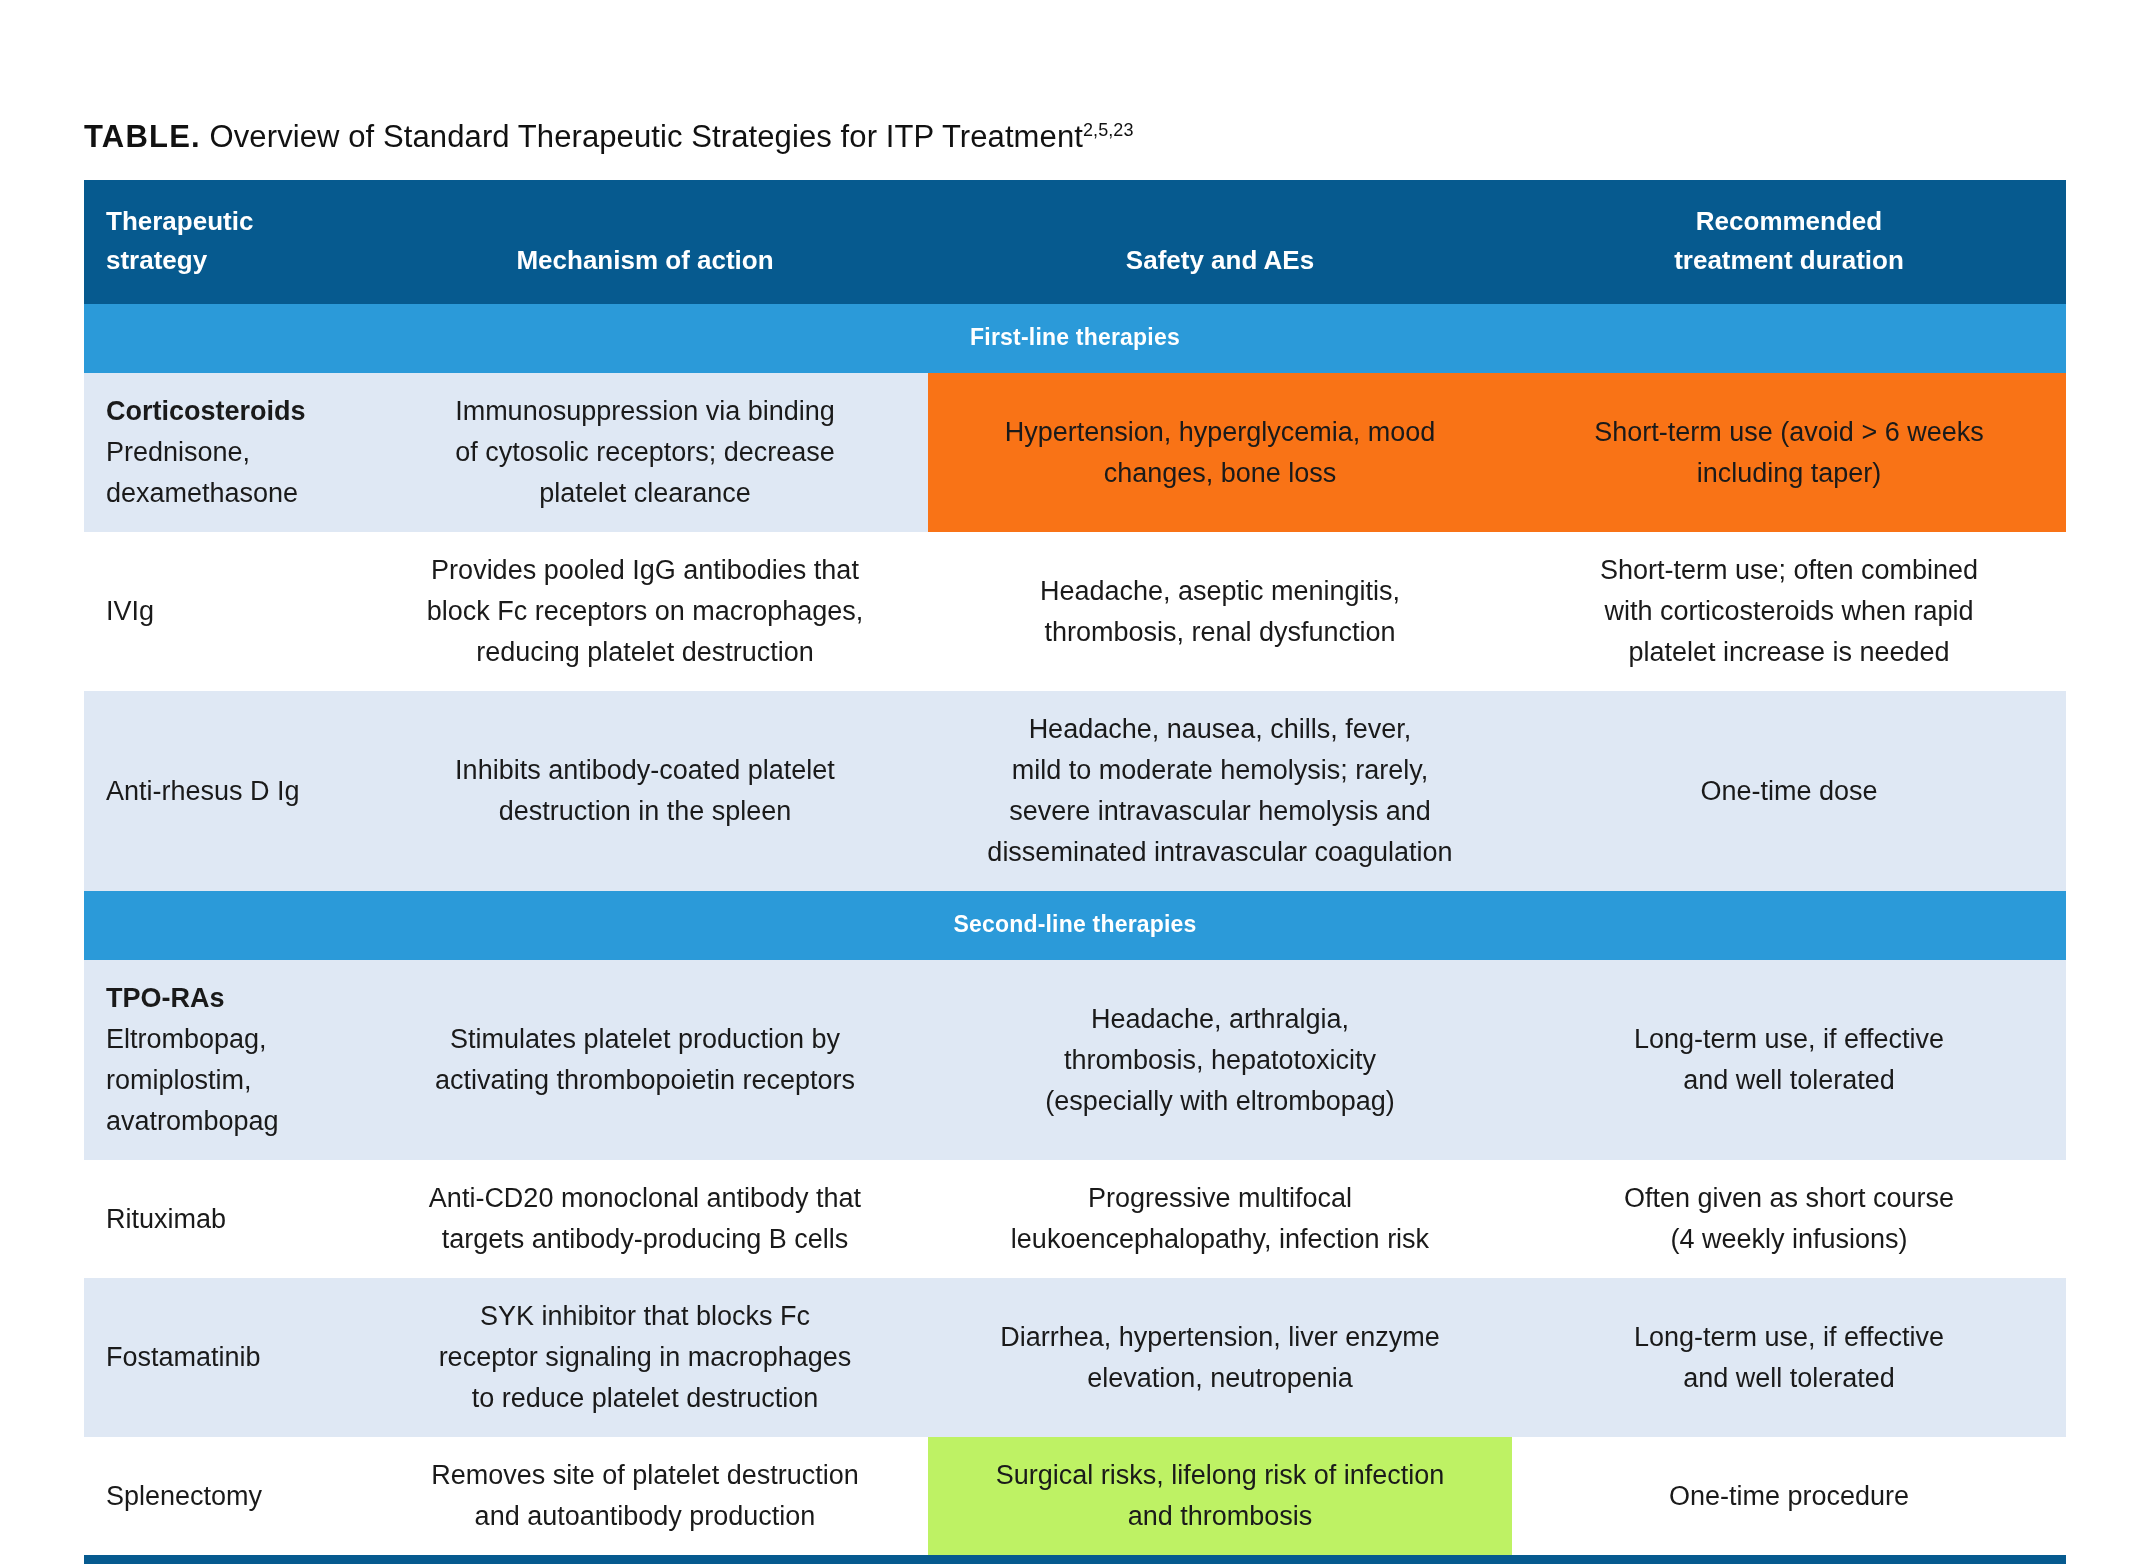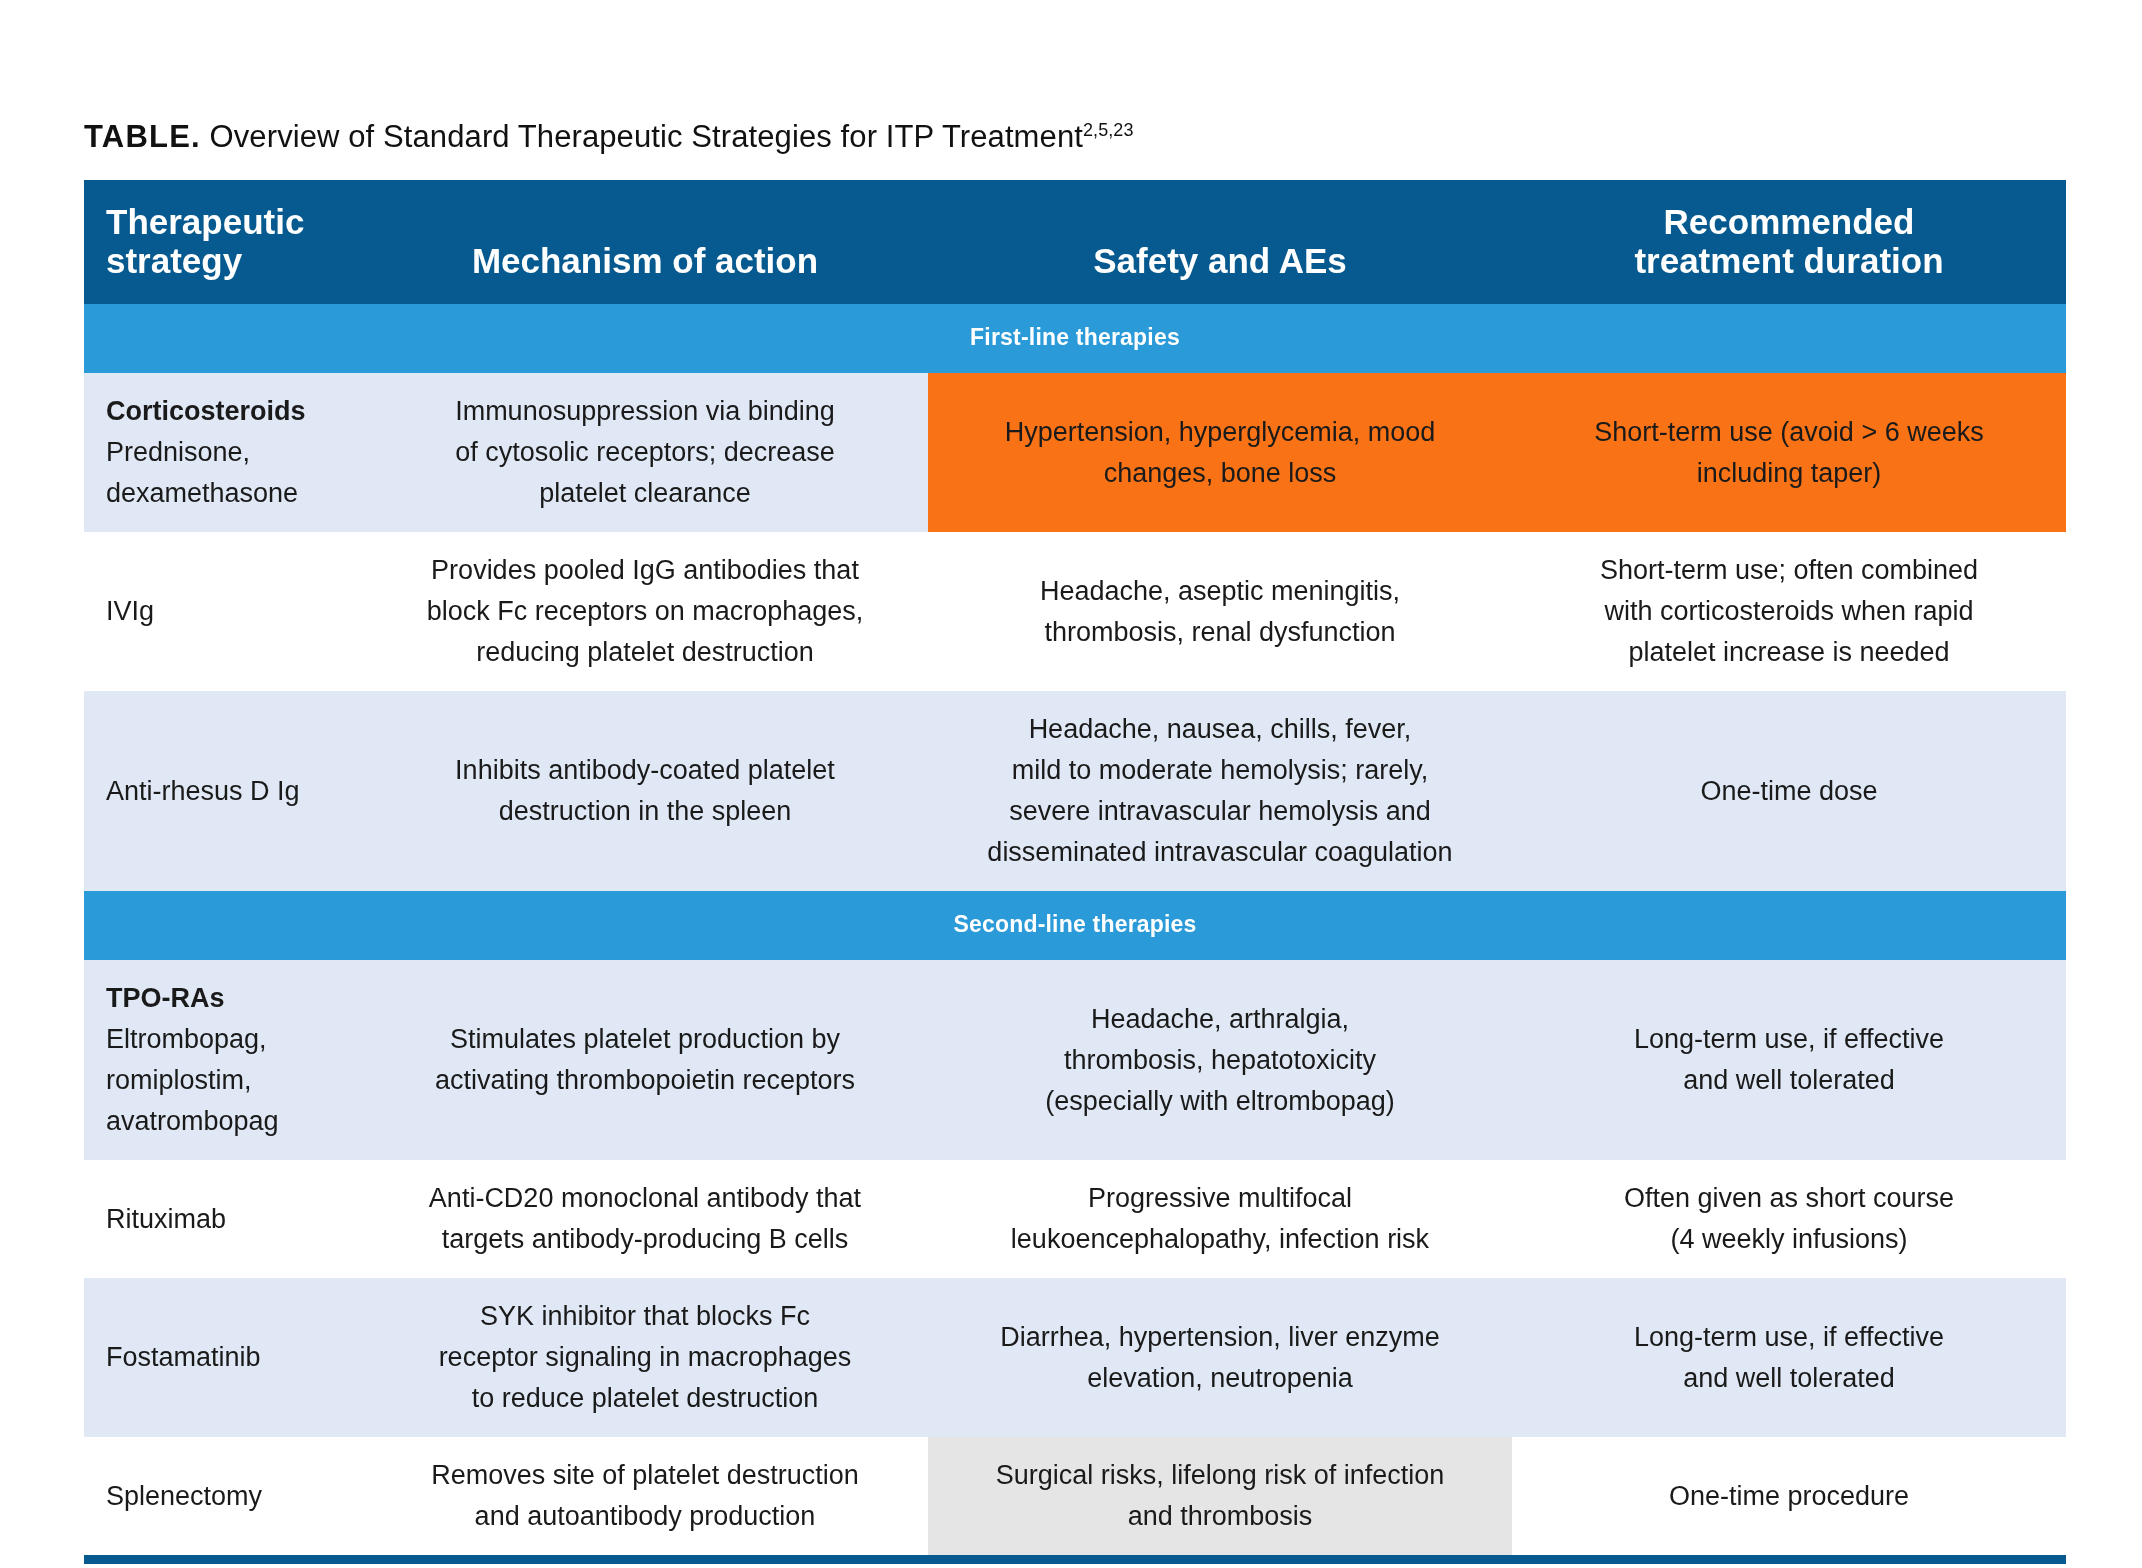--- a/index.html
+++ b/index.html
@@ -50,21 +50,21 @@
   }
   .tbl col.c0 { width: 278px; }
   .tbl col.c1 { width: 566px; }
   .tbl col.c2 { width: 584px; }
   .tbl col.c3 { width: 554px; }
 
   
   thead th {
     background: #065a8f;
     color: #ffffff;
-    font-size: 35px;
+    font-size: 26px;
     font-weight: bold;
     line-height: 39px;
     padding: 22px 14px 24px 14px;
     vertical-align: bottom;
     border: 0;
   }
   th.h-left {
     text-align: left;
     padding-left: 22px;
   }
@@ -219,21 +219,21 @@
         <td class="col-body" style="background: rgb(223, 232, 244);">SYK inhibitor that blocks Fc<br>receptor signaling in macrophages<br>to reduce platelet destruction</td>
         <td class="col-body" style="background: rgb(223, 232, 244);">Diarrhea, hypertension, liver enzyme<br>elevation, neutropenia</td>
         <td class="col-body" style="background: rgb(223, 232, 244);">Long-term use, if effective<br>and well tolerated</td>
       </tr>
 
       <tr class="plain">
         <td class="col-strategy" style="background: rgb(255, 255, 255);">
           <span class="drug-sub">Splenectomy</span>
         </td>
         <td class="col-body" style="background: rgb(255, 255, 255);">Removes site of platelet destruction<br>and autoantibody production</td>
-        <td class="col-body" style="background: #e5e5e5;">Surgical risks, lifelong risk of infection<br>and thrombosis</td>
+        <td class="col-body" style="background: #bef264;">Surgical risks, lifelong risk of infection<br>and thrombosis</td>
         <td class="col-body" style="background: rgb(255, 255, 255);">One-time procedure</td>
       </tr>
 
     </tbody>
   </table>
 
   <div class="bottom-rule" style="background: rgb(6, 90, 143);"></div>
 
   <div class="footnote">AEs, adverse events; Fc, crystallizable fragment; Ig, immunoglobulin; IgG, immunoglobulin G; ITP, immune thrombocytopenia; IVIg, intravenous immunoglobulin; TPO-RA, thrombopoietin receptor agonist.</div>
 

